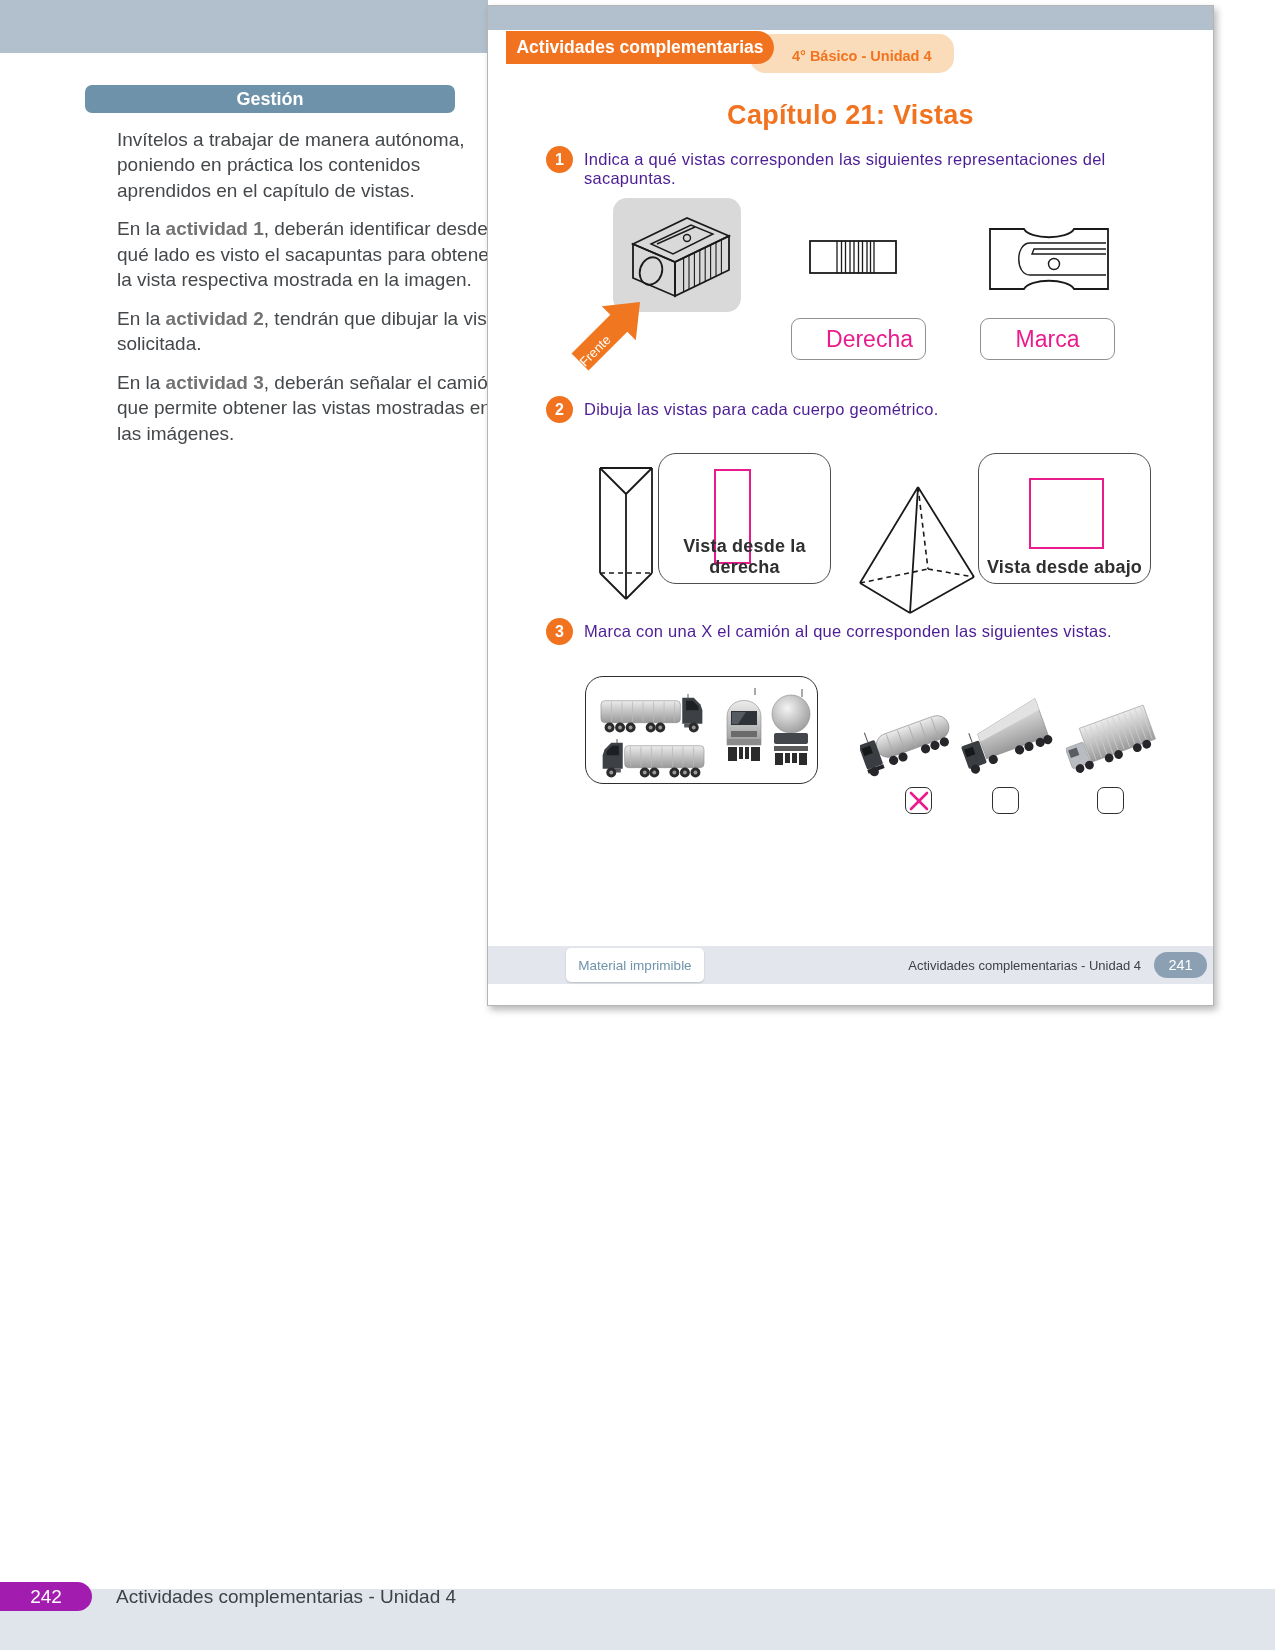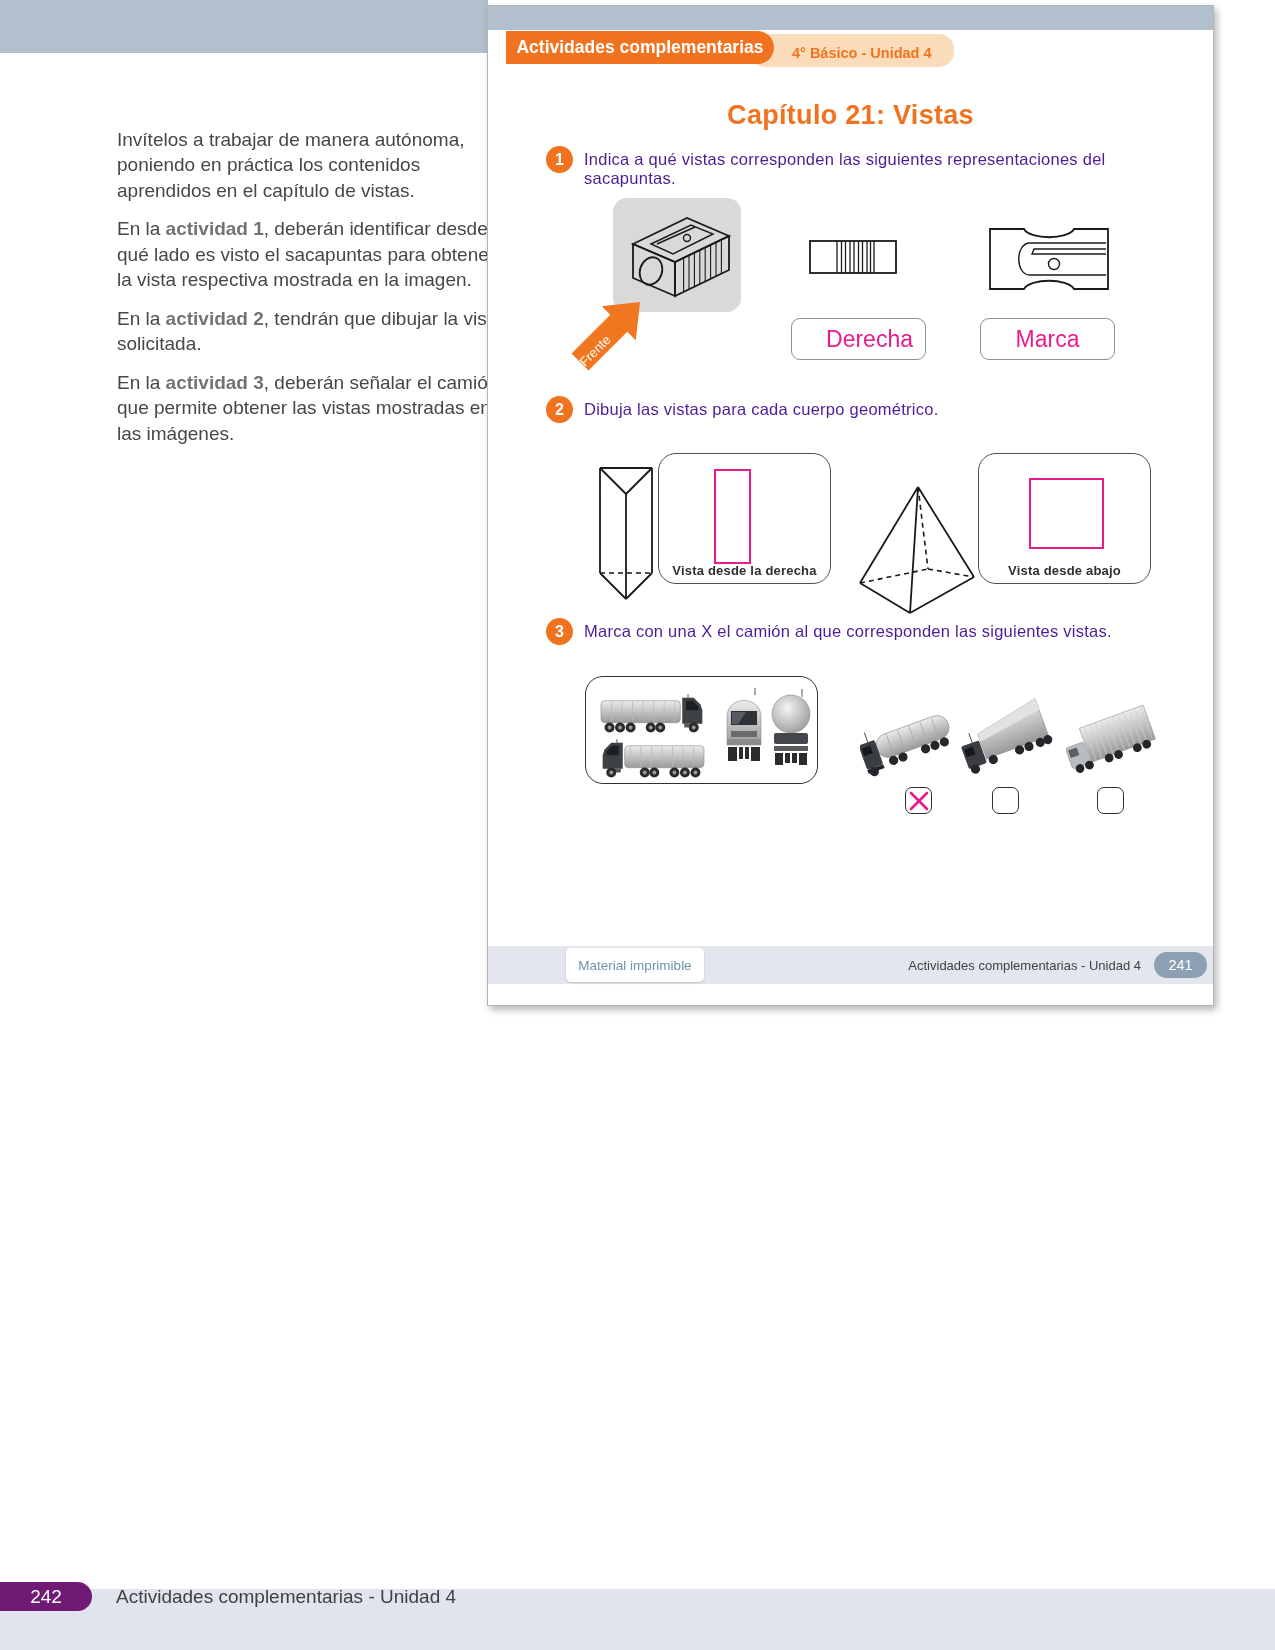--- a/index.html
+++ b/index.html
@@ -3,41 +3,41 @@
 <meta charset="utf-8">
 <style>
   * { margin:0; padding:0; box-sizing:border-box; }
   html,body { background:#ffffff; }
   body { font-family:"Liberation Sans", sans-serif; }
   .page { position:relative; width:1275px; height:1650px; background:#fff; overflow:hidden; }
 
   
   .top-band { position:absolute; left:0; top:0; width:488px; height:53px; background:#b2c0cd; }
   .pfoot-band { position:absolute; left:0; top:1589px; width:1275px; height:61px; background:#e0e4eb; }
-  .pfoot-pill { position:absolute; left:0; top:1582px; width:92px; height:29px; background:#701a75;
+  .pfoot-pill { position:absolute; left:0; top:1582px; width:92px; height:29px; background:#a21caf;
                 border-radius:0 15px 15px 0; color:#fff; font-size:19px; display:flex; align-items:center; justify-content:center; }
   .pfoot-label { position:absolute; left:116px; top:1582px; height:29px; display:flex; align-items:center;
                  font-size:19px; color:#3e4246; }
 
   
   .gestion { position:absolute; left:85px; top:85px; width:370px; height:28px; background:#6e92a9;
              border-radius:7px; color:#fff; font-weight:bold; font-size:18px;
              display:flex; align-items:center; justify-content:center; }
   .sidebar-text { position:absolute; left:85px; top:127px; width:396px; font-size:19px; color:#44484b; line-height:1.34;margin-left:32px; }
   .sidebar-text p { margin-bottom:13px; }
   .sidebar-text b { color:#737373; }
 
   
   .card { position:absolute; left:487px; top:5px; width:727px; height:1001px; background:#fff;
           border:1px solid #b5b5b5; box-shadow:3px 4px 7px rgba(0,0,0,.28); }
   .card-top-band { position:absolute; left:0; top:0; width:100%; height:24px; background:#b2c0cd; }
   .orange-pill { position:absolute; left:18px; top:25px; width:268px; height:33px; background:#f1731f;
                  border-radius:0 17px 17px 0; color:#fff; font-weight:bold; font-size:17.5px;
                  display:flex; align-items:center; justify-content:center; z-index:2; }
-  .unit-badge { position:absolute; left:262px; top:28px; height:33px; padding:4px 22px 0 42px; background:#fbdcba;
+  .unit-badge { position:absolute; left:262px; top:28px; height:39px; padding:4px 22px 0 42px; background:#fbdcba;
                 border-radius:15px; color:#f1731f; font-weight:bold; font-size:14.5px;
                 display:flex; align-items:center; z-index:1; }
   .ws-title { position:absolute; left:0; top:94px; width:100%; text-align:center; color:#f1731f;
               font-size:27px; font-weight:bold; letter-spacing:.3px; }
 
   .activity { position:absolute; left:58px; display:flex; gap:11px; align-items:flex-start; width:650px; }
   .num { width:27px; height:27px; border-radius:50%; background:#f1731f; color:#fff; font-weight:bold;
          font-size:16px; display:flex; align-items:center; justify-content:center; flex:none; }
   .atext { font-size:16.5px; color:#4c1d95; padding-top:4px; letter-spacing:.25px; }
 
@@ -51,21 +51,21 @@
   .ans-derecha { left:303px; top:312px;padding-left:22px; }
   .ans-arriba  { left:492px; top:312px; }
 
   
   .prism-svg { position:absolute; left:108px; top:448px; width:60px; height:155px; }
   .draw-box { position:absolute; width:173px; height:131px; border:1.6px solid #4f4f4f; border-radius:18px; background:#fff; }
   .draw-box1 { left:170px; top:447px; }
   .draw-box2 { left:490px; top:447px; }
   .pink-rect { position:absolute; left:55px; top:15px; width:37px; height:95px; border:2.2px solid #ea1c8d; }
   .pink-square { position:absolute; left:50px; top:24px; width:75px; height:71px; border:2.2px solid #ea1c8d; }
-  .draw-label { position:absolute; bottom:5px; left:0; width:100%; text-align:center; font-size:13px;
+  .draw-label { position:absolute; bottom:5px; left:0; width:100%; text-align:center; font-size:18px;
                 font-weight:bold; color:#2f2f2f; letter-spacing:.2px; }
   .pyramid-svg { position:absolute; left:368px; top:475px; width:122px; height:138px; }
 
   
   .views-box { position:absolute; left:97px; top:670px; width:233px; height:108px; border:1.6px solid #2f2f2f;
                border-radius:18px; background:#fff; }
   .views-box svg { position:absolute; }
   .iso-truck { position:absolute; }
   .cb { position:absolute; top:781px; width:27px; height:27px; border:1.8px solid #2f2f2f; border-radius:7px; background:#fff; }
   .cb svg { position:absolute; left:0; top:0; }
@@ -86,20 +86,23 @@
   .ink-thin { stroke:#1a1a1a; fill:none; stroke-width:1.4; }
   .dash { stroke:#1a1a1a; fill:none; stroke-width:1.6; stroke-dasharray:5 4; }
 </style>
 </head>
 <body>
 
 <div class="page">
 
   <div class="top-band"></div>
 
+  <div class="gestion">
+    <span>Gestión</span>
+  </div>
   <div class="sidebar-text">
     <p><span></span><b></b><span>Invítelos a trabajar de manera autónoma, poniendo en práctica los contenidos aprendidos en el capítulo de vistas.</span></p>
     <p><span>En la </span><b>actividad 1</b><span>, deberán identificar desde qué lado es visto el sacapuntas para obtener la vista respectiva mostrada en la imagen.</span></p>
     <p><span>En la </span><b>actividad 2</b><span>, tendrán que dibujar la vista solicitada.</span></p>
     <p><span>En la </span><b>actividad 3</b><span>, deberán señalar el camión que permite obtener las vistas mostradas en las imágenes.</span></p>
   </div>
 
   <div class="card">
     <div class="card-top-band"></div>
     <div class="unit-badge">

